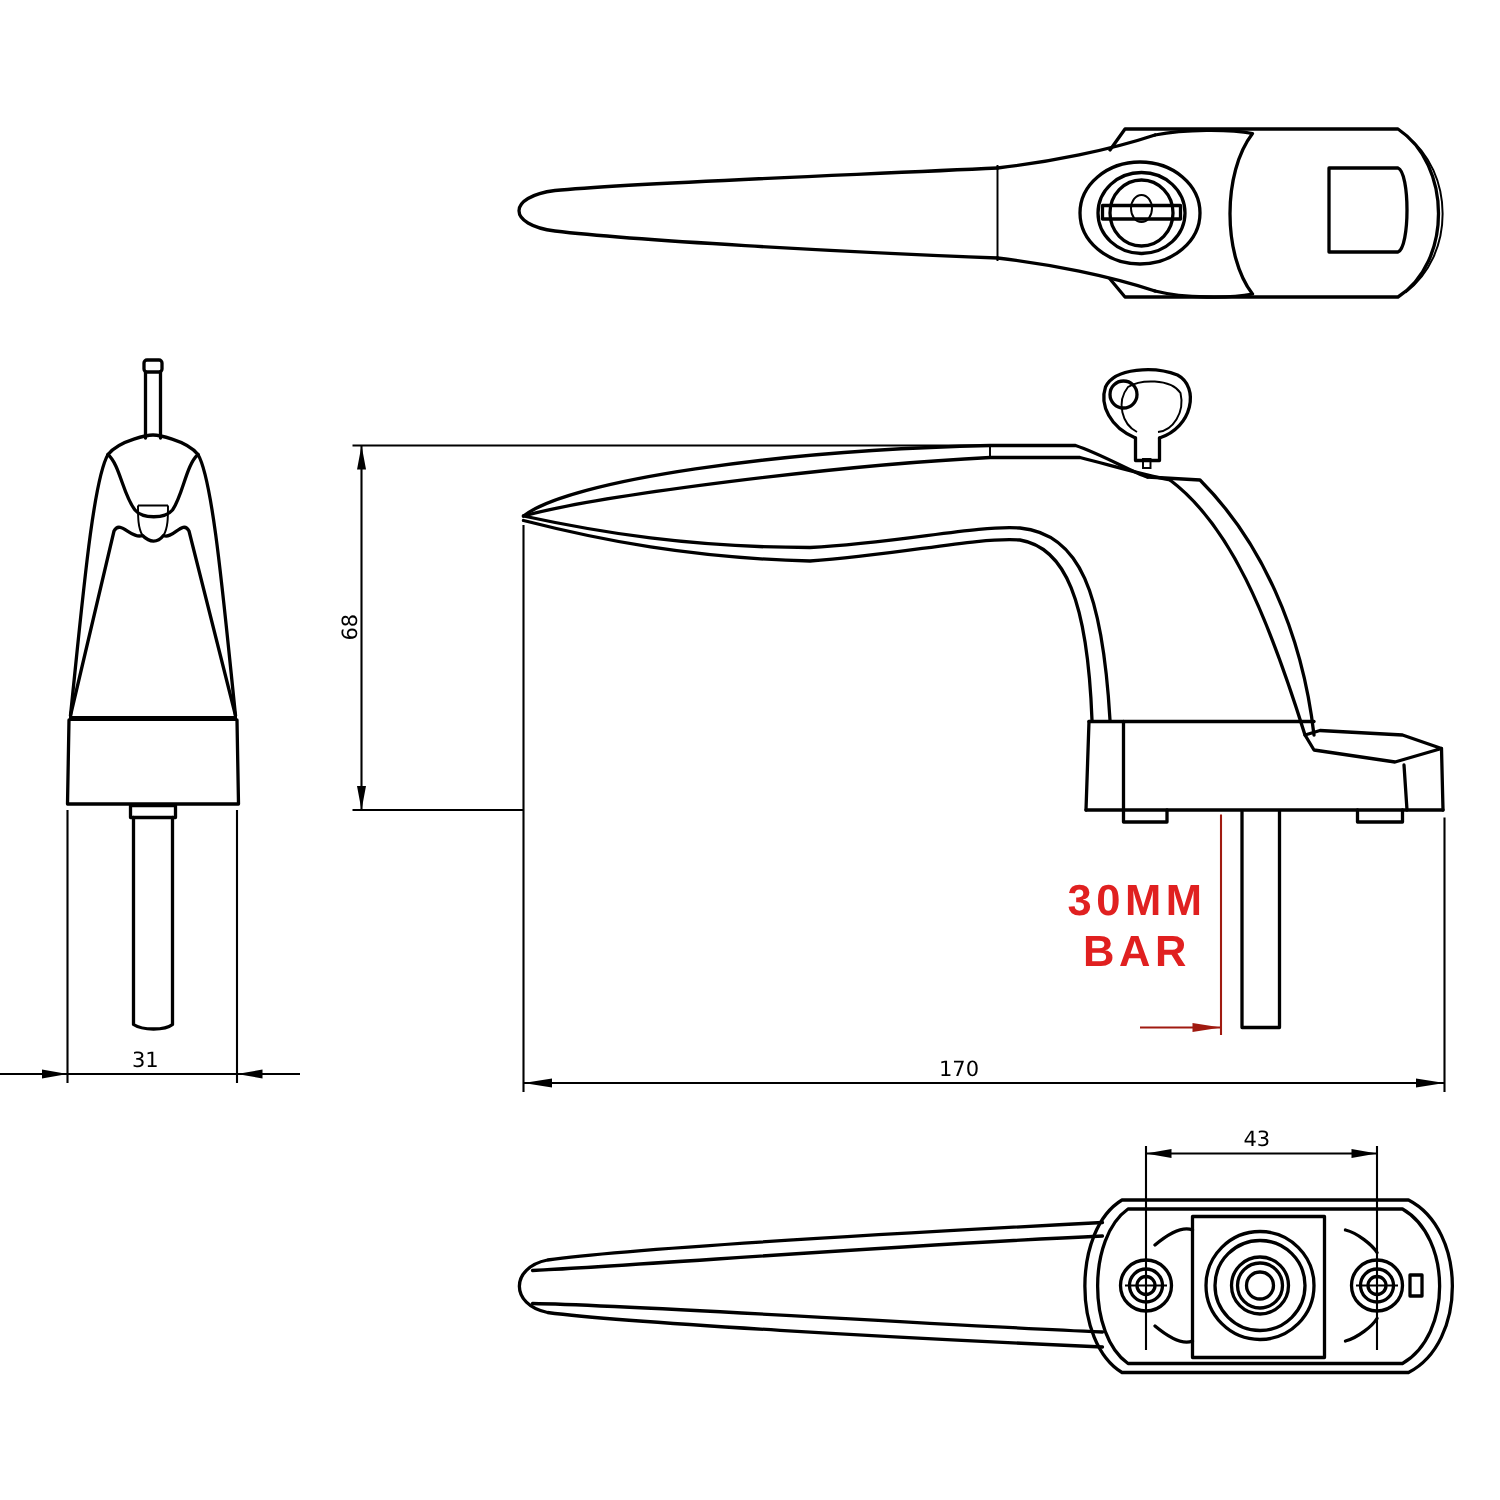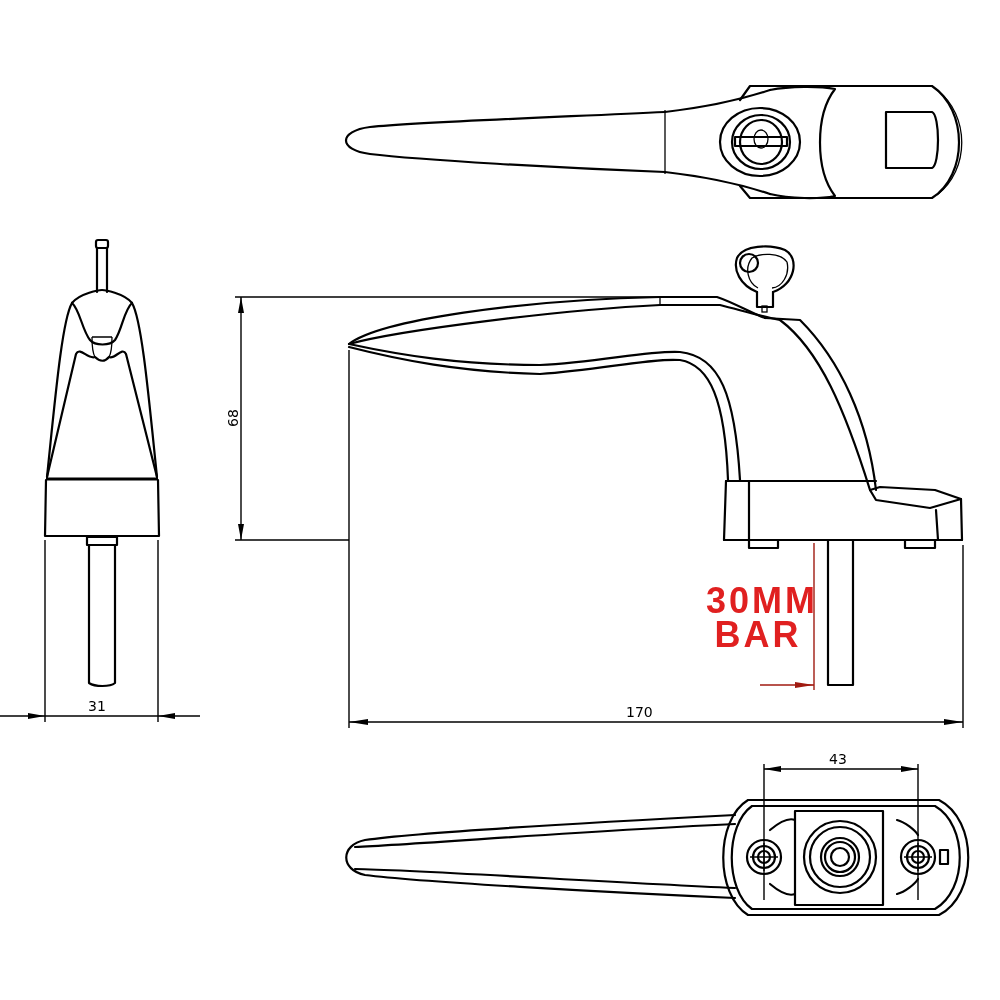--- a/index.html
+++ b/index.html
@@ -8,21 +8,21 @@
     .ln { fill: none; stroke: #000; stroke-width: 2.2; stroke-linejoin: round; stroke-linecap: round; }
     .ln-thin { fill: none; stroke: #000; stroke-width: 1.3; }
     .ln-thick { fill: none; stroke: #000; stroke-width: 3.2; }
     .dim { fill: none; stroke: #000; stroke-width: 1.4; }
     .dim-red { fill: none; stroke: #a01a10; stroke-width: 1.4; }
     .dimtext { font-family: "DejaVu Sans", sans-serif; font-size: 14px; fill: #000; }
     .note {
       position: absolute;
       font-family: "Liberation Sans", sans-serif;
       font-weight: bold;
-      font-size: 36px;
+      font-size: 29px;
       letter-spacing: 3px;
       line-height: 34px;
       text-align: center;
     }
   </style>
 </head>
 <body>
 
 <svg width="1000" height="1000" viewBox="0 0 1000 1000">
 

